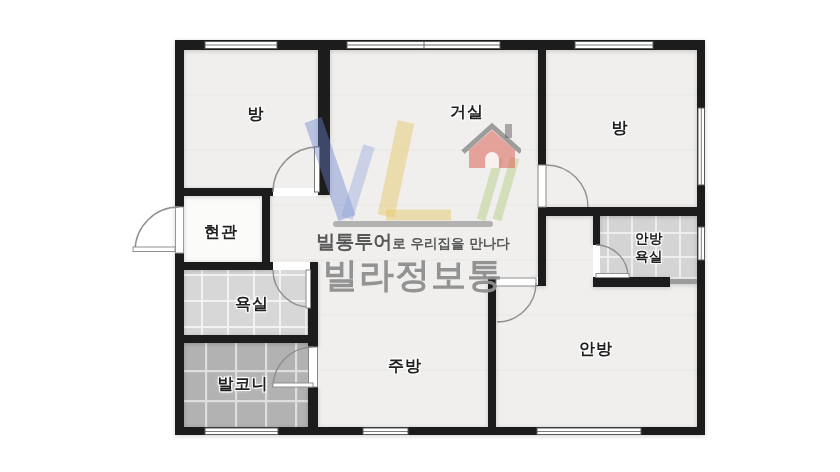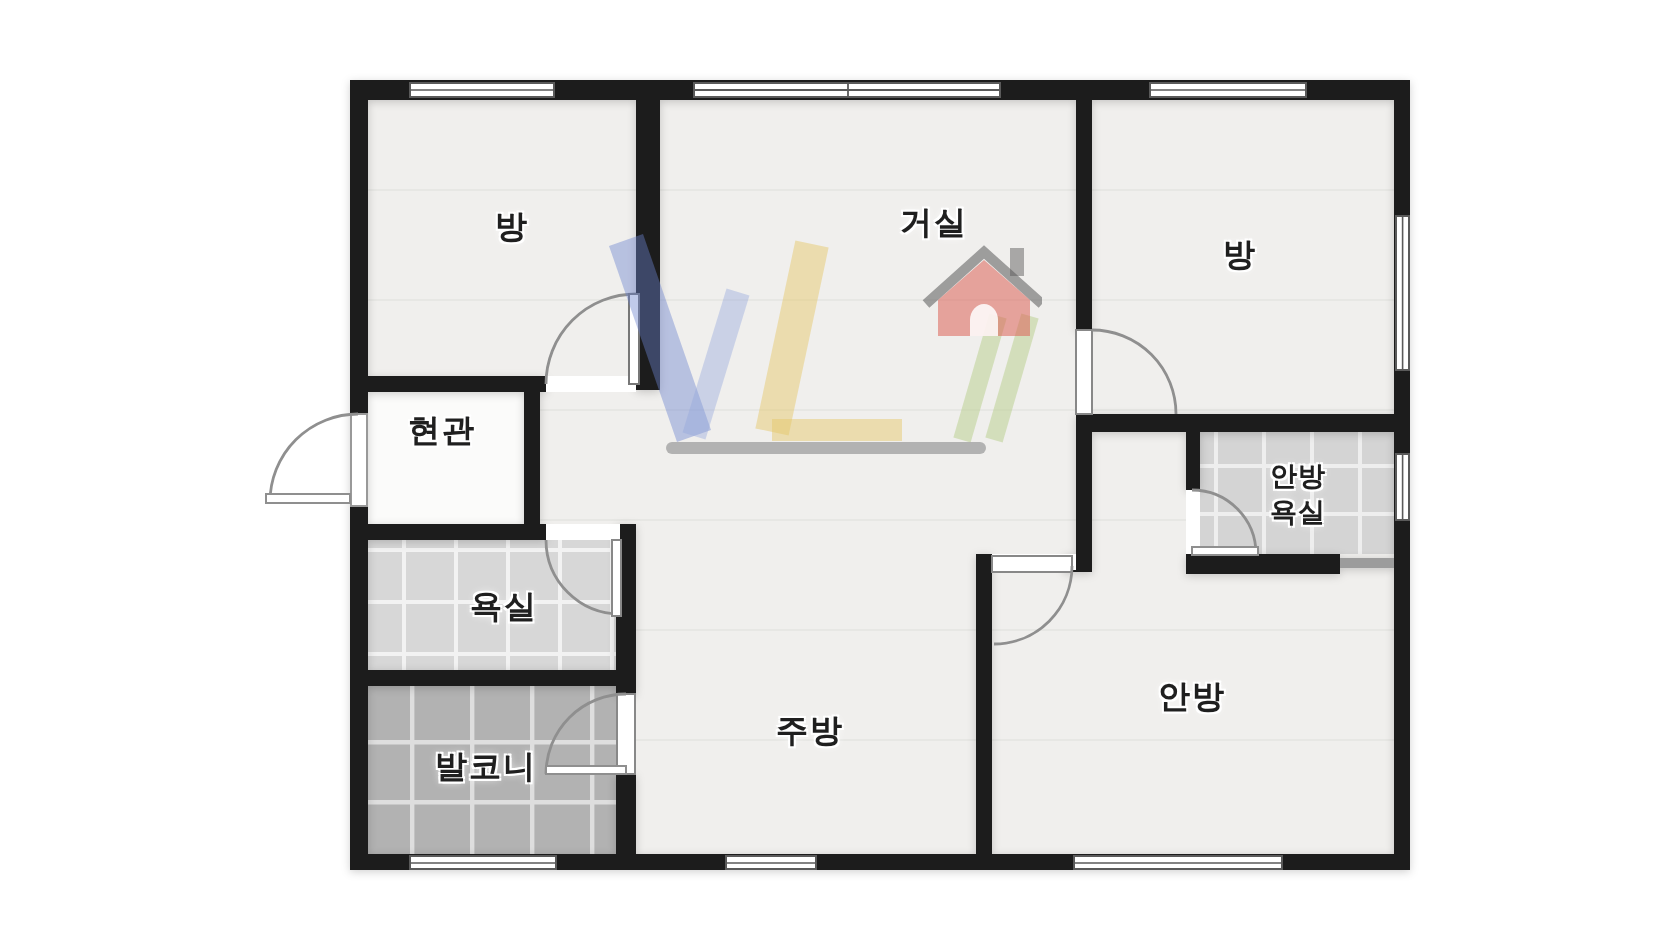--- a/index.html
+++ b/index.html
@@ -153,21 +153,21 @@
           <rect x="418" y="205" width="7" height="32" fill="#ffffff"></rect>
           <path d="M421 205 A32 32 0 0 1 453 237" fill="none" stroke="#8f8f8f" stroke-width="1.4"></path>
           <rect x="421" y="233.5" width="33" height="4" fill="#ffffff" stroke="#8f8f8f" stroke-width="1"></rect>
         </g>
       </g>
     </svg>
 
     <div class="lbl" style="left:81px;top:74px;">방</div>
     <div class="lbl" style="left:292px;top:72px;">거실</div>
     <div class="lbl" style="left:445px;top:88px;">방</div>
-    <div class="lbl" style="left:46px;top:176px;">현관</div>
+    <div class="lbl" style="left:46px;top:192px;">현관</div>
     <div class="lbl" style="left:77px;top:264px;">욕실</div>
     <div class="lbl" style="left:68px;top:344px;">발코니</div>
     <div class="lbl" style="left:230px;top:326px;">주방</div>
     <div class="lbl" style="left:421px;top:309px;">안방</div>
     <div class="lbl small" style="left:474px;top:208px;">
       <span style="display:block">안방</span>
       <span style="display:block">욕실</span>
     </div>
 
     <svg class="wm wm-logo" viewBox="0 0 218 106">
@@ -180,15 +180,19 @@
         <path d="M212 42 L194 104" stroke="#b8cf8b" stroke-width="9" opacity="0.50"></path>
       </g>
       <g>
         <rect x="202" y="8" width="7" height="14" fill="#5f5f5f" opacity="0.5"></rect>
         <polygon points="166,34 189,14 212,34 212,52 166,52" fill="#dd6257" opacity="0.55"></polygon>
         <path d="M160 36 L189 10 L218 36" fill="none" stroke="#5a5a5a" stroke-width="5" opacity="0.55"></path>
         <path d="M182 52 v-8 a7 8 0 0 1 14 0 v8 z" fill="#ffffff" opacity="0.85"></path>
       </g>
     </svg>
     <div class="wm wm-divider"></div>
+    <div class="wm wm-tagline">
+      <span class="brand">빌통투어</span><span class="rest">로 우리집을 만나다</span>
+    </div>
+    <div class="wm wm-title">빌라정보통</div>
 
   </div>
 </div>
 
 </body></html>

